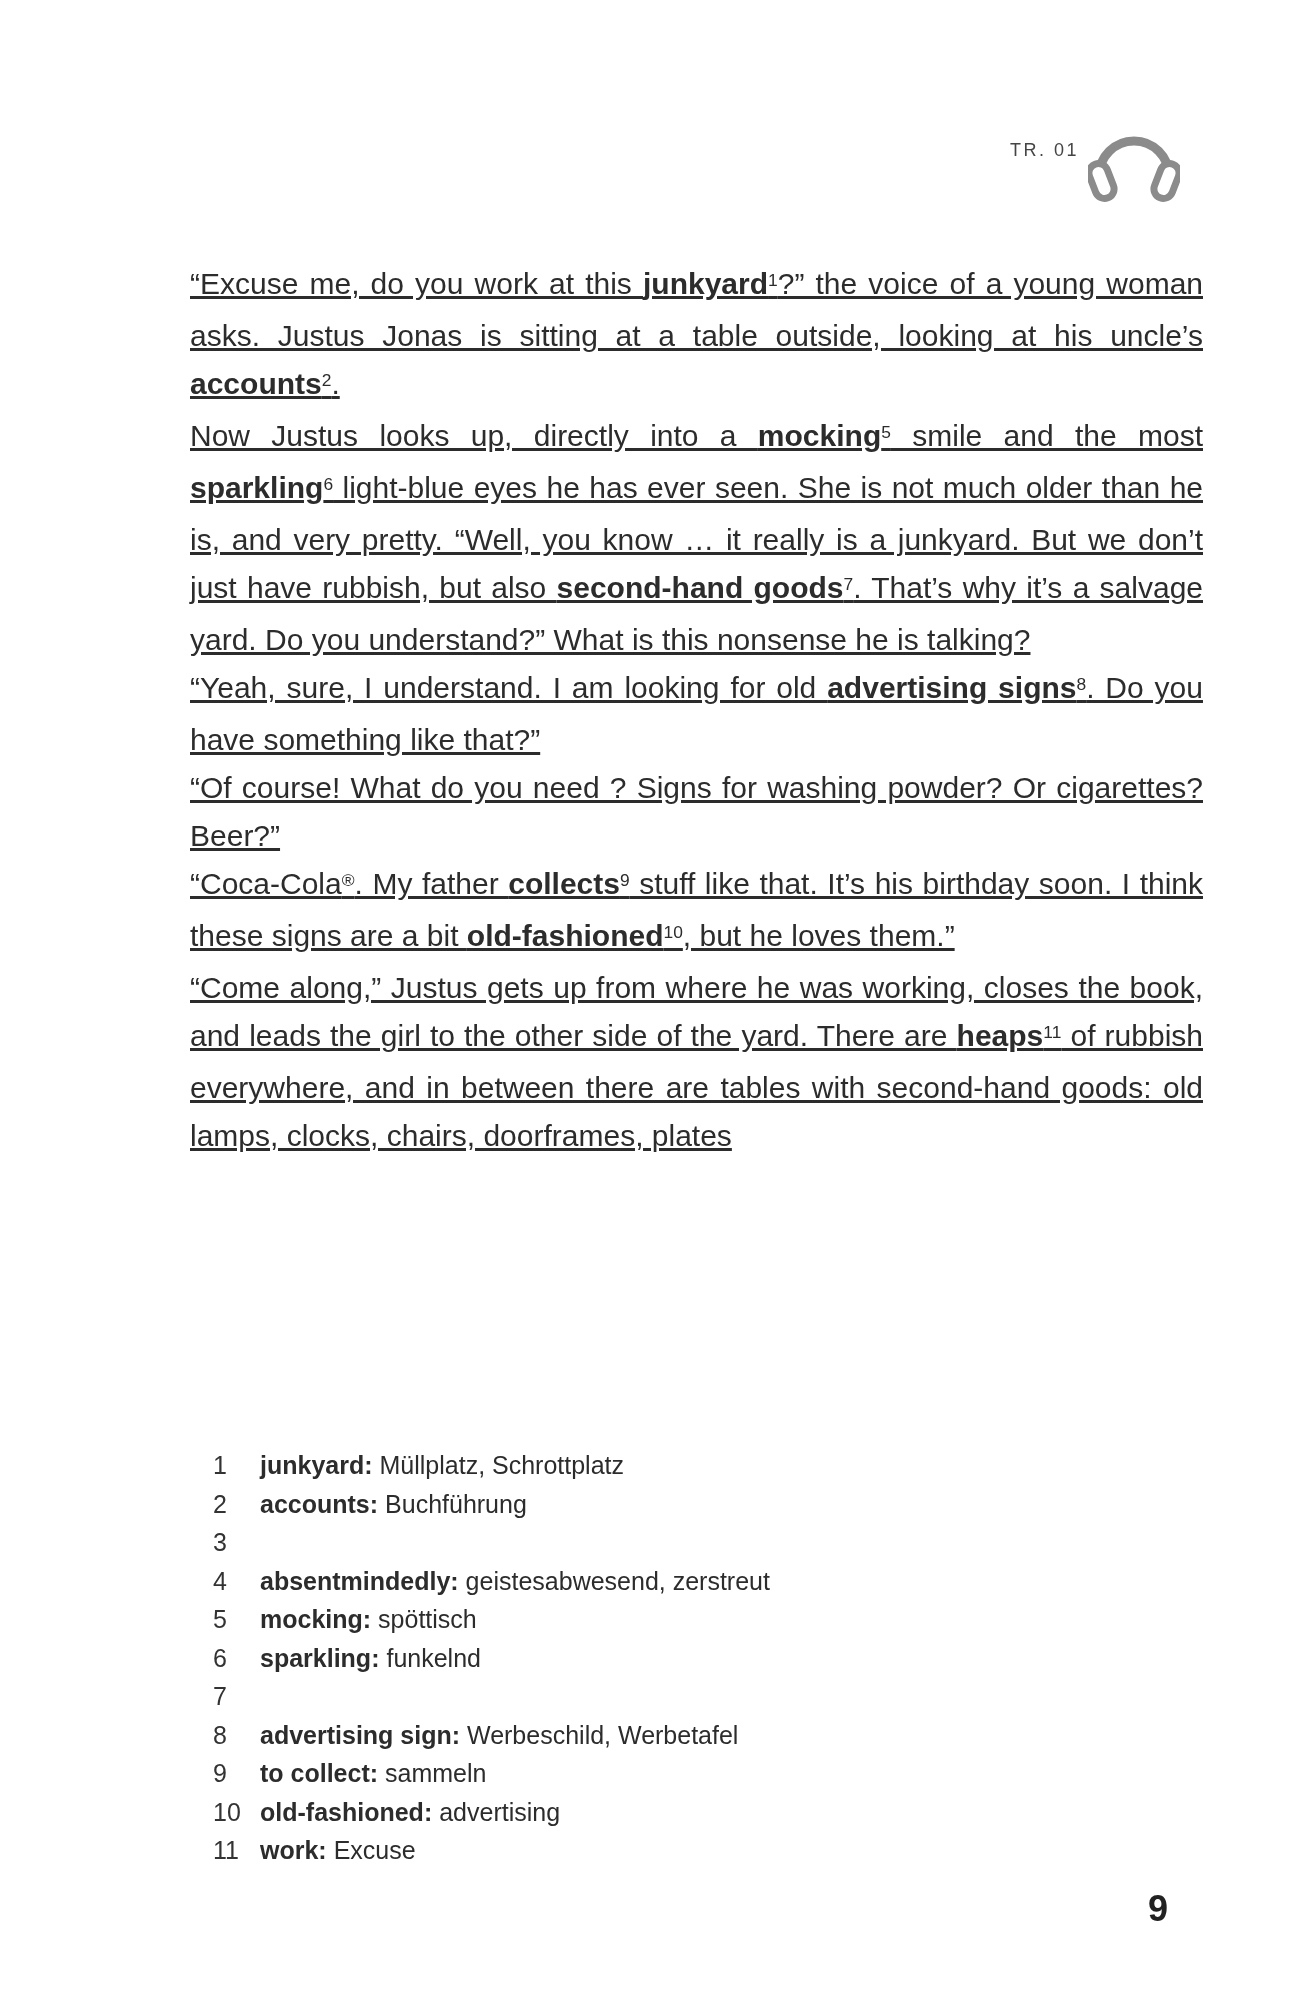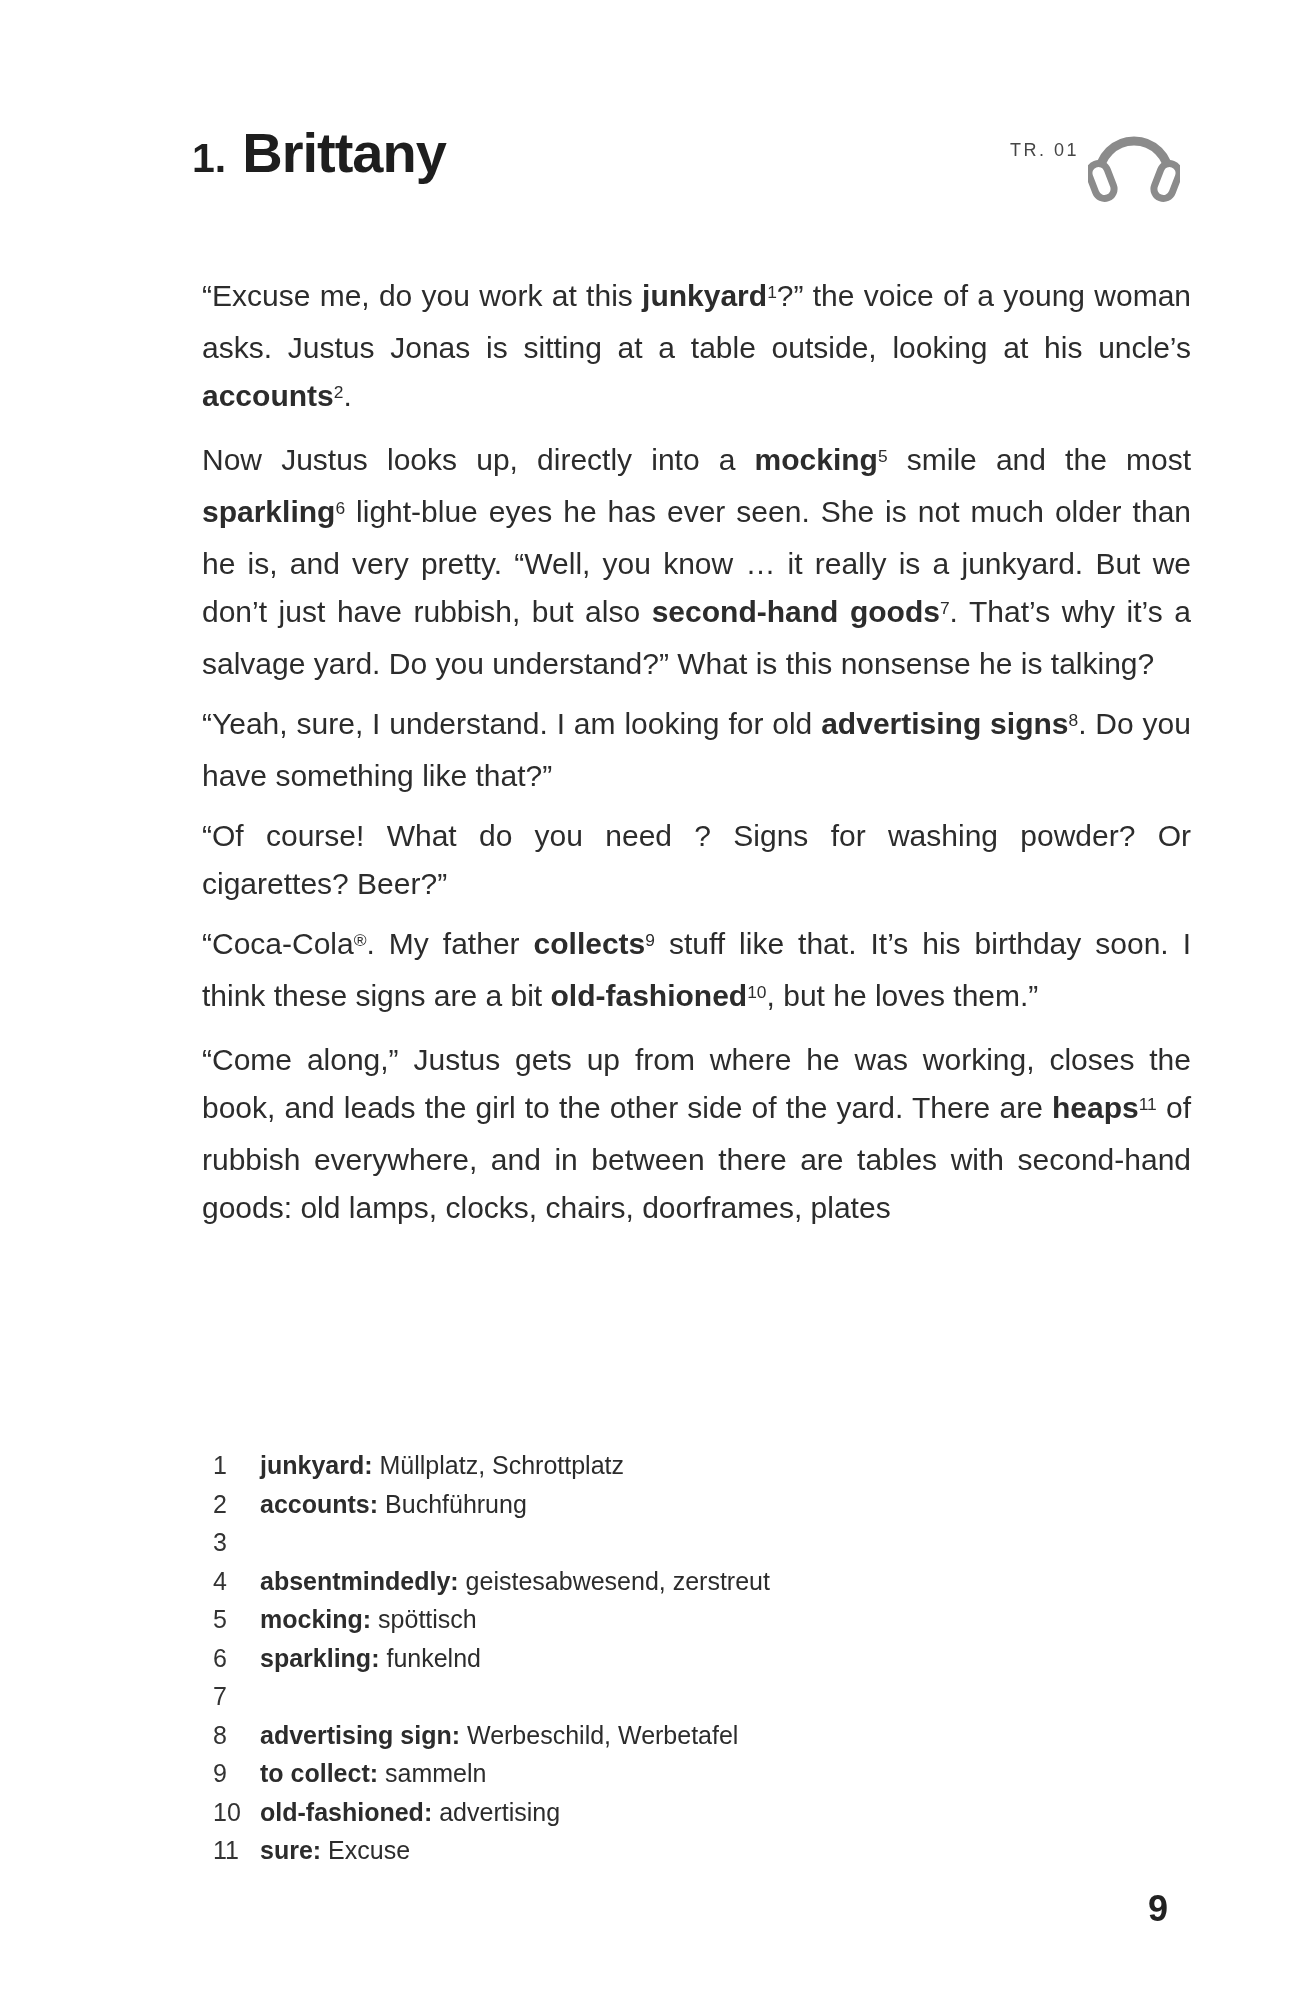--- a/index.html
+++ b/index.html
@@ -52,22 +52,23 @@
     position: absolute;
     left: 190px;
     top: 260px;
     width: 1013px;
     font-size: 30px;
     line-height: 48px;
     text-align: justify;
     color: #2c2c2c;
   }
   .story p {
-    margin: 12px;
+    margin: 0;
     padding: 0;
+    text-decoration: underline;
   }
   .seg-b { font-weight: 700; }
   .seg-i { font-style: italic; }
   .story sup, .seg-sup {
     font-size: 58%;
     font-weight: 400;
     font-style: normal;
     vertical-align: baseline;
     position: relative;
     top: -0.48em;
@@ -94,23 +95,20 @@
     font-size: 36px;
     font-weight: 700;
     color: #222222;
   }
 </style>
 </head>
 <body>
 
 <div class="page">
 
-  <div class="chapter-title">
-    <span class="title-num">1.</span><span>Brittany</span>
-  </div>
 
   <div class="track-label">TR. 01</div>
 
   <svg class="headphones" viewBox="0 0 92 85" aria-hidden="true">
     <path class="hp-stroke" d="M11 56 A 35 35 0 0 1 81 56" fill="none" stroke="#8b8b8b" stroke-width="9" stroke-linecap="round"></path>
     <rect class="hp-stroke" x="4" y="43" width="19" height="36" rx="9.5" fill="#ffffff" stroke="#8b8b8b" stroke-width="7" transform="rotate(-21 13.5 61)"></rect>
     <rect class="hp-stroke" x="69" y="43" width="19" height="36" rx="9.5" fill="#ffffff" stroke="#8b8b8b" stroke-width="7" transform="rotate(21 78.5 61)"></rect>
   </svg>
 
   <div class="story">
@@ -156,19 +154,19 @@
       <div class="fn-row">
         <span class="fn-num">9</span>
         <span><span class="fn-term">to collect:</span> <span>sammeln</span></span>
       </div>
       <div class="fn-row">
         <span class="fn-num">10</span>
         <span><span class="fn-term">old-fashioned:</span> <span>advertising</span></span>
       </div>
       <div class="fn-row">
         <span class="fn-num">11</span>
-        <span><span class="fn-term">sure:</span> <span>Excuse</span></span>
+        <span><span class="fn-term">work:</span> <span>Excuse</span></span>
       </div>
     </div>
 
   <div class="page-number">9</div>
 
 </div>
 
 </body></html>

